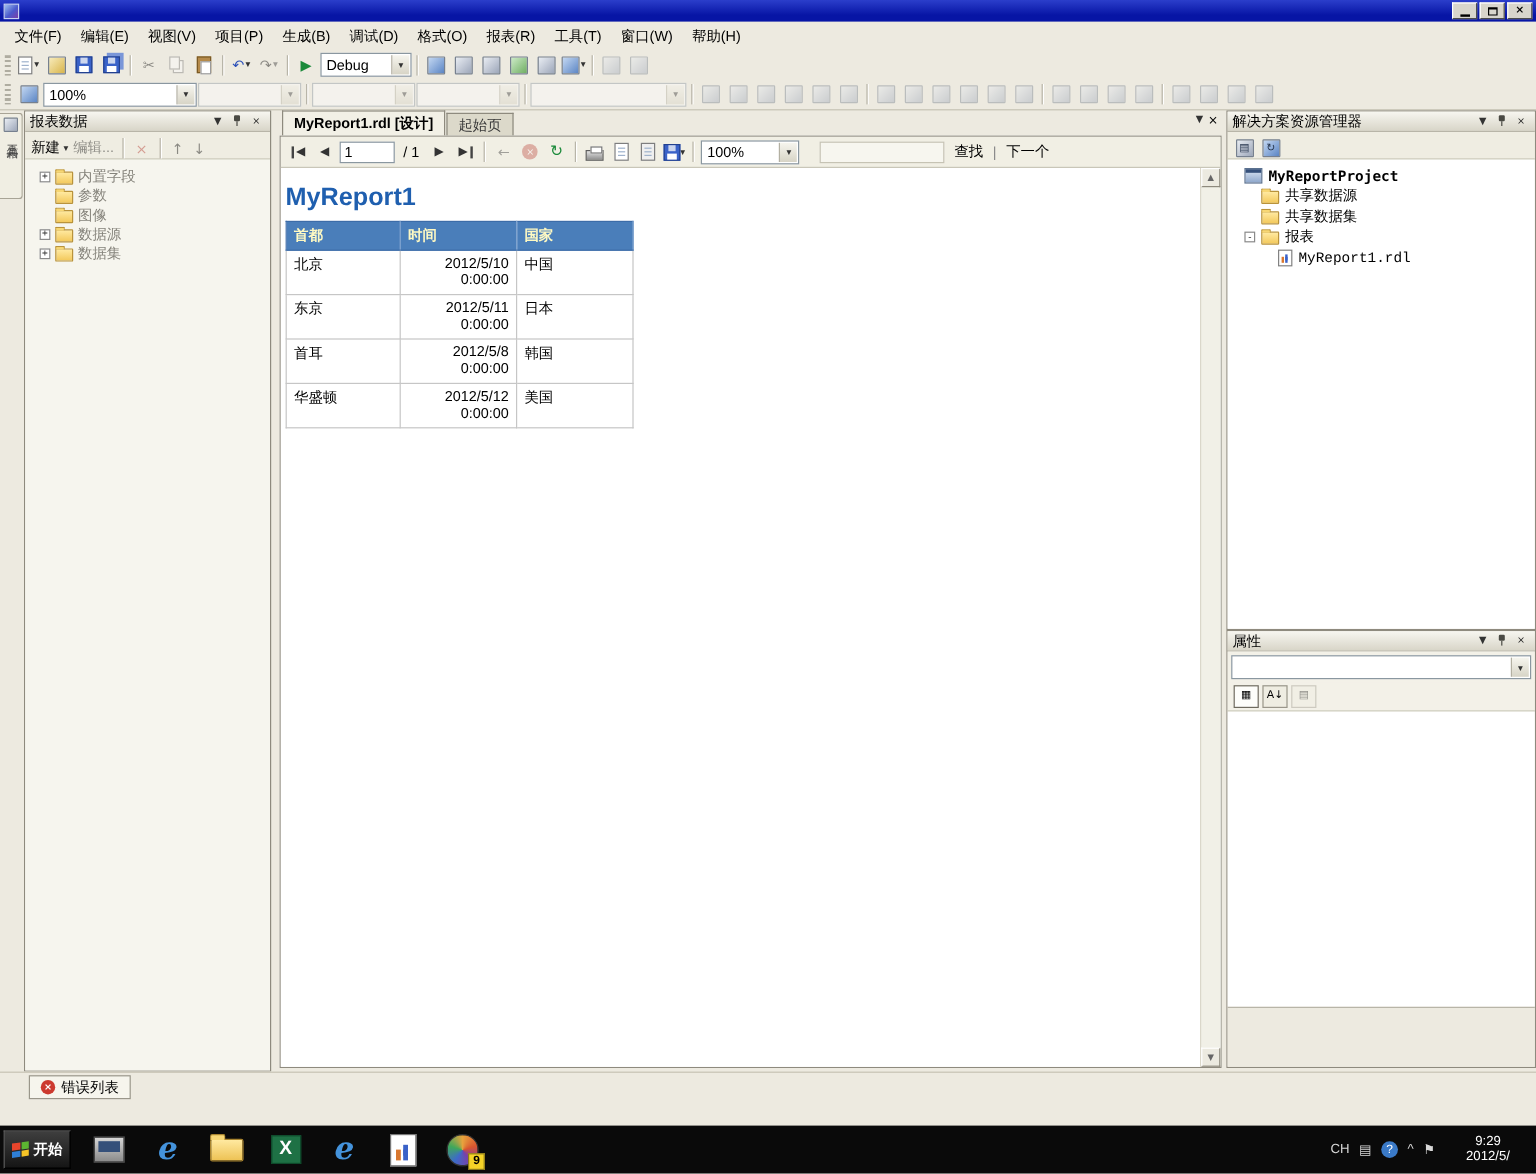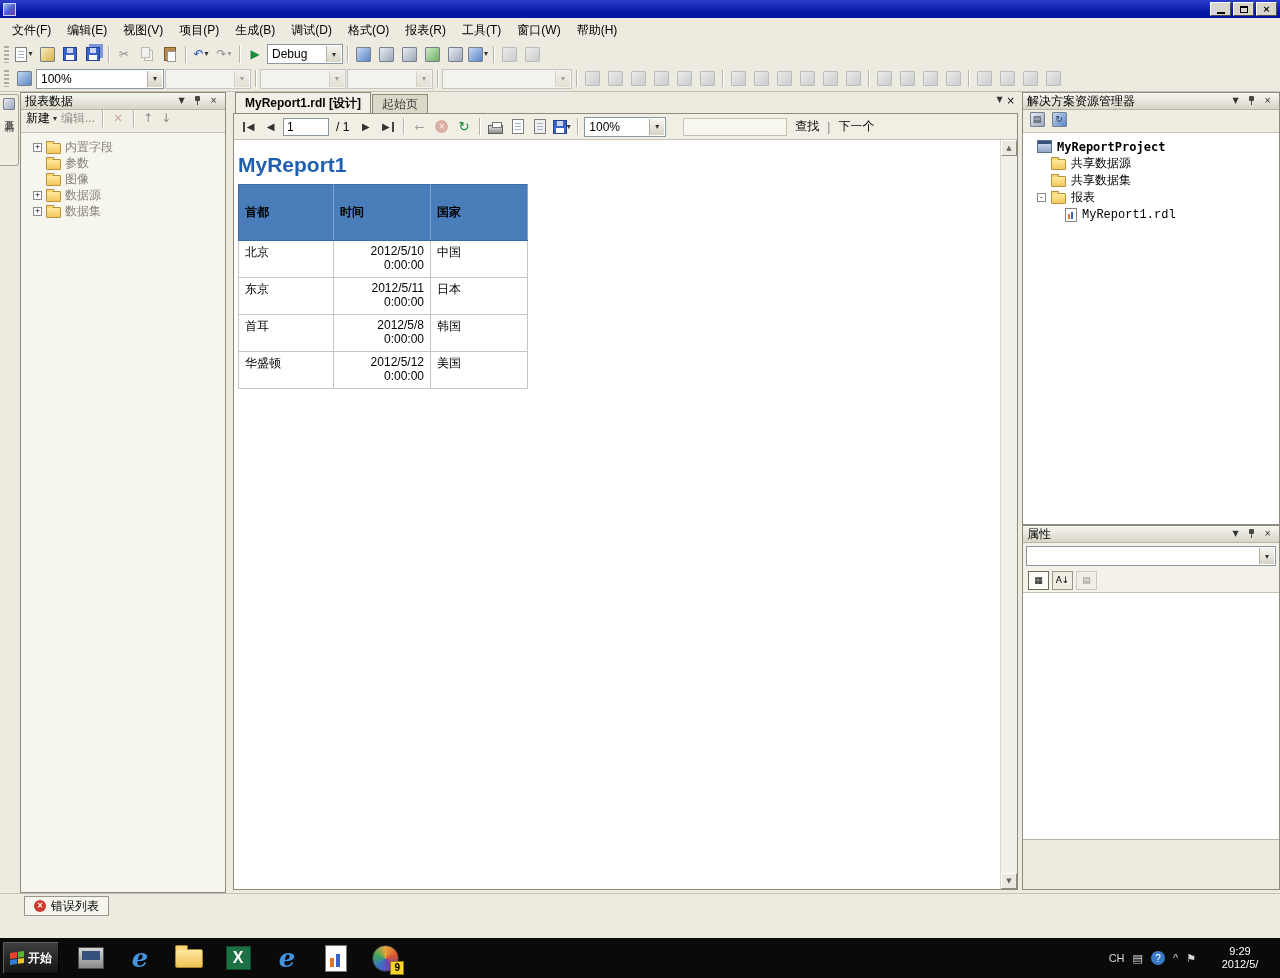--- a/index.html
+++ b/index.html
@@ -72,21 +72,21 @@
     display:flex;flex-direction:column;align-items:center;gap:3px;padding-top:3px}
   .side-tab .gbox{width:12px;height:12px}
   .vtext{writing-mode:vertical-rl;font-size:10px;letter-spacing:1px;color:#444}
 
   
   .panel{position:absolute;border:1px solid #8E8A7E;background:#F3F1E8;display:flex;flex-direction:column}
   .phead{height:17px;flex:none;display:flex;align-items:center;padding:0 4px;
     background:linear-gradient(180deg,#F7F6F0,#D8D5C8);border-bottom:1px solid #B8B5A8}
   .phead .sp{flex:1}
   .hbtn{width:15px;height:13px;display:flex;align-items:center;justify-content:center;font-size:8px;color:#222;margin-left:1px}
-  .ptoolbar{height:23px;flex:none;display:flex;align-items:flex-start;gap:4px;padding:0 5px;
+  .ptoolbar{height:23px;flex:none;display:flex;align-items:flex-end;gap:4px;padding:0 5px;
     background:#EFEDE2;border-bottom:1px solid #C6C3B4}
 
   #report-data{left:20px;top:92px;width:206px;height:801px}
   .txtbtn{display:flex;align-items:center;gap:3px;white-space:nowrap}
   .rd-body{flex:1;background:#F6F5EE;padding:6px 2px}
   .trow{display:flex;align-items:center;height:16px;gap:4px;padding-left:10px;color:#85837B}
   .exp{width:9px;height:9px;border:1px solid #8A8A8A;background:#fff;flex:none;
     display:flex;align-items:center;justify-content:center;font:8px/1 "DejaVu Sans Mono",monospace;color:#333}
   .exp.hide{visibility:hidden}
   .ico-folder{width:15px;height:11px;background:linear-gradient(180deg,#FFE9A0,#F3C95C);
@@ -117,21 +117,21 @@
   .find-box{width:104px;height:18px;border:1px solid #C6C3B4;background:#F7F6EF;margin-left:14px}
   .linkish{padding:0 5px;white-space:nowrap}
   .viewport{flex:1;position:relative;background:#fff}
   .vscroll{position:absolute;right:0;top:0;bottom:0;width:17px;background:#F1F0E7;border-left:1px solid #DAD7CA}
   .sbtn{position:absolute;left:0;right:0;height:16px;background:#ECEAE0;border:1px solid;
     border-color:#fff #8E8A7E #8E8A7E #fff;display:flex;align-items:center;justify-content:center;font-size:7px;color:#666}
   .sbtn.up{top:0}.sbtn.down{bottom:0}
   .report{position:absolute;left:0;top:0;right:17px;bottom:0;padding:13px 0 0 4px;overflow:hidden}
   .rtitle{font:bold 21px "Liberation Sans","DejaVu Sans",sans-serif;color:#1F5FAF;margin:0 0 7px 0}
   table.rpt{border-collapse:collapse;table-layout:fixed}
-  .rpt th{background:#4A7EBA;color:#000000;font-weight:bold;text-align:left;padding:19px 6px;
+  .rpt th{background:#4A7EBA;color:#fef9c3;font-weight:bold;text-align:left;padding:3px 6px;
     border:1px solid #3C6CA8;border-right-color:#7FA3CF;font-size:12px}
   .rpt td{border:1px solid #C6C6C6;vertical-align:top;padding:3px 6px;height:37px;background:#fff;font-size:12px}
   .td-time{text-align:right}
 
   
   #solution{left:1022px;top:92px;width:258px;height:433px}
   .sx-body{flex:1;background:#fff;padding:5px 2px}
   .strow{display:flex;align-items:center;height:17px;gap:5px}
   .i-project{width:15px;height:13px;background:linear-gradient(180deg,#DCE6F4,#8FA8CC);border:1px solid #5B718F;position:relative;flex:none}
   .i-project::before{content:"";position:absolute;left:0;top:0;right:0;height:3px;background:#35507A}

